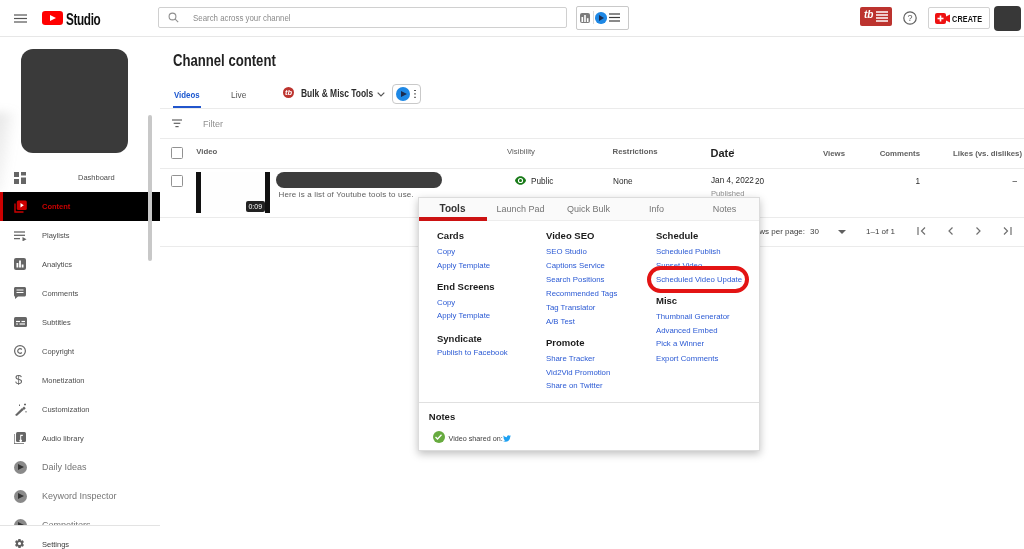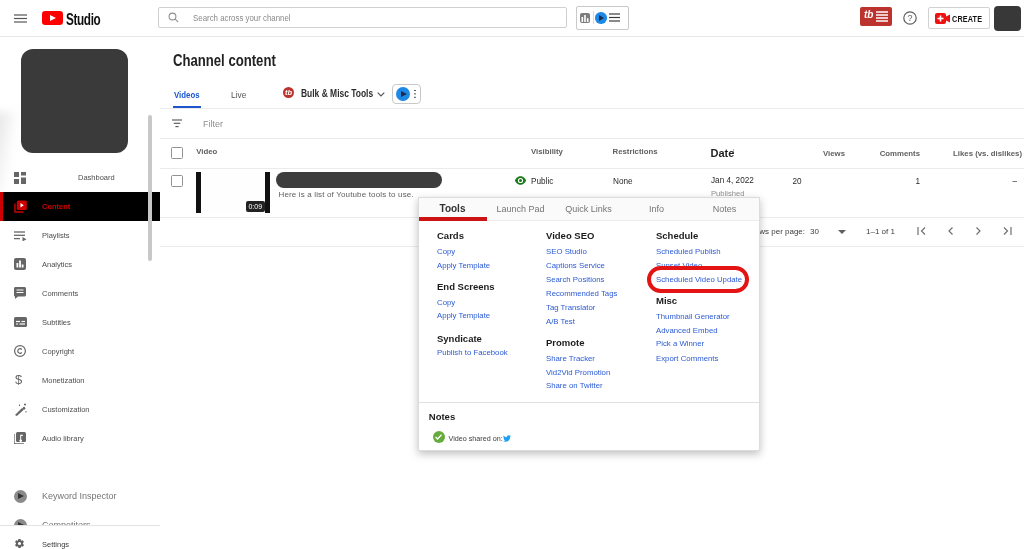--- a/index.html
+++ b/index.html
@@ -175,20 +175,25 @@
 
   <div class="abs" style="left:0;top:261px;width:160px;height:29px;">
     <svg class="abs" style="left:14px;top:8px;" width="12" height="12" viewBox="0 0 12 12">
         <path d="M0 2 L0 12 L10 12" fill="none" stroke="#666" stroke-width="1.3"></path>
         <rect x="2" y="0" width="10" height="10" rx="1.5" fill="#666"></rect>
         <path d="M6.2 7.5 L6.2 2.8 L8.8 2.8 L8.8 4 L7.2 4 L7.2 7.5 A1.3 1.3 0 1 1 6.2 7.5" fill="#fff"></path>
       </svg>
     <div class="abs" style="left:42px;top:10px;font-size:7.5px;color:#4d4d4d;">Audio library</div>
   </div>
 
+  <div class="abs" style="left:0;top:290px;width:160px;height:29px;">
+    <div class="abs" style="left:14px;top:8px;width:13px;height:13px;background:#8a8a8a;border-radius:50%;"></div>
+    <div class="abs" style="left:18px;top:11.2px;width:0;height:0;border-left:6px solid #333;border-top:3.4px solid transparent;border-bottom:3.4px solid transparent;"></div>
+    <div class="abs" style="left:42px;top:8.5px;font-size:9px;color:#757575;">Daily Ideas</div>
+  </div>
 
   <div class="abs" style="left:0;top:319px;width:160px;height:29px;">
     <div class="abs" style="left:14px;top:8px;width:13px;height:13px;background:#8a8a8a;border-radius:50%;"></div>
     <div class="abs" style="left:18px;top:11.2px;width:0;height:0;border-left:6px solid #333;border-top:3.4px solid transparent;border-bottom:3.4px solid transparent;"></div>
     <div class="abs" style="left:42px;top:8.5px;font-size:9px;color:#757575;">Keyword Inspector</div>
   </div>
 
   <div class="abs" style="left:0;top:348px;width:160px;height:29px;">
     <div class="abs" style="left:14px;top:8px;width:13px;height:13px;background:#8a8a8a;border-radius:50%;"></div>
     <div class="abs" style="left:18px;top:11.2px;width:0;height:0;border-left:6px solid #333;border-top:3.4px solid transparent;border-bottom:3.4px solid transparent;"></div>
@@ -231,21 +236,21 @@
       <line x1="0" y1="1" x2="10" y2="1"></line>
       <line x1="1.7" y1="4.3" x2="8.3" y2="4.3"></line>
       <line x1="3.4" y1="7.6" x2="6.6" y2="7.6"></line>
     </g>
 </svg>
 <div class="abs" style="left:203px;top:118.5px;font-size:9px;color:#909090;">Filter</div>
 <div class="abs" style="left:160px;top:137.5px;width:864px;height:1px;background:#ebebeb;"></div>
 
 <div class="abs" style="left:171px;top:147px;width:12px;height:12px;border:1.4px solid #929292;border-radius:1.5px;"></div>
 <div class="abs" style="left:196.3px;top:147.2px;font-size:7.8px;font-weight:bold;color:#606060;">Video</div>
-<div class="abs" style="left:531px;top:147.2px;font-size:7.8px;font-weight:bold;color:#606060;">Visibility</div>
+<div class="abs" style="left:507px;top:147.2px;font-size:7.8px;font-weight:normal;color:#606060;">Visibility</div>
 <div class="abs" style="left:612.5px;top:147.2px;font-size:7.8px;font-weight:bold;color:#606060;">Restrictions</div>
 <div class="abs" style="left:710.5px;top:147.2px;font-size:11px;font-weight:bold;color:#1f1f1f;text-align:right;">Date</div>
 <div class="abs" style="left:731px;top:146.2px;font-size:8.5px;color:#1f1f1f;">↓</div>
 <div class="abs" style="left:745px;top:148.5px;width:100px;font-size:7.8px;font-weight:bold;color:#606060;text-align:right;">Views</div>
 <div class="abs" style="left:820px;top:148.5px;width:100px;font-size:7.8px;font-weight:bold;color:#606060;text-align:right;">Comments</div>
 <div class="abs" style="left:922px;top:148.5px;width:100px;font-size:7.8px;font-weight:bold;color:#606060;text-align:right;">Likes (vs. dislikes)</div>
 <div class="abs" style="left:160px;top:167.5px;width:864px;height:1px;background:#ebebeb;"></div>
 
 <div class="abs" style="left:171px;top:174.5px;width:12px;height:12px;border:1.4px solid #929292;border-radius:1.5px;"></div>
 <div class="abs" style="left:196px;top:172px;width:74px;height:41px;background:#fefefe;"></div>
@@ -257,21 +262,21 @@
 
 <svg class="abs" style="left:514.5px;top:176px;" width="11" height="9" viewBox="0 0 11 8.5">
   <path d="M5.5 0 C2.2 0 0.6 2.5 0 4.25 C0.6 6 2.2 8.5 5.5 8.5 C8.8 8.5 10.4 6 11 4.25 C10.4 2.5 8.8 0 5.5 0 Z" fill="#187a18"></path>
   <circle cx="5.5" cy="4.25" r="2.6" fill="#fff"></circle>
   <circle cx="5.5" cy="4.25" r="1.5" fill="#187a18"></circle>
 </svg>
 <div class="abs" style="left:531px;top:177px;font-size:8.2px;color:#2a2a2a;">Public</div>
 <div class="abs" style="left:613px;top:177px;font-size:8.2px;color:#2a2a2a;">None</div>
 <div class="abs" style="left:711px;top:176px;font-size:8.2px;color:#2a2a2a;">Jan 4, 2022</div>
 <div class="abs" style="left:711px;top:189px;font-size:7.6px;color:#8f8f8f;">Published</div>
-<div class="abs" style="left:745px;top:177px;width:104px;font-size:8.2px;color:#2a2a2a;text-align:center;">20</div>
+<div class="abs" style="left:745px;top:177px;width:104px;font-size:8.2px;color:#2a2a2a;text-align:left;padding-left:10px;">20</div>
 <div class="abs" style="left:820px;top:177px;width:100px;font-size:8.2px;color:#2a2a2a;text-align:right;">1</div>
 <div class="abs" style="left:917px;top:177px;width:100px;font-size:8.2px;color:#2a2a2a;text-align:right;">–</div>
 <div class="abs" style="left:160px;top:217px;width:864px;height:1px;background:#ebebeb;"></div>
 
 <div class="abs" style="left:749px;top:227px;font-size:8px;color:#3c3c3c;">Rows per page:</div>
 <div class="abs" style="left:810px;top:227px;font-size:8px;color:#3c3c3c;">30</div>
 <div class="abs" style="left:838px;top:230px;width:0;height:0;border-left:4px solid transparent;border-right:4px solid transparent;border-top:4.5px solid #606060;"></div>
 <div class="abs" style="left:866px;top:227px;font-size:8px;color:#3c3c3c;">1–1 of 1</div>
 <svg class="abs" style="left:917px;top:227px;" width="9" height="8" viewBox="0 0 9 8">
     <path d="M1 0 L1 8 M8 0.5 L4.5 4 L8 7.5" fill="none" stroke="#707070" stroke-width="1.2"></path>
@@ -285,21 +290,21 @@
 <svg class="abs" style="left:1003px;top:227px;" width="9" height="8" viewBox="0 0 9 8">
     <path d="M1 0.5 L4.5 4 L1 7.5 M8 0 L8 8" fill="none" stroke="#707070" stroke-width="1.2"></path>
   </svg>
 <div class="abs" style="left:160px;top:246px;width:864px;height:1px;background:#ebebeb;"></div>
 
 <div id="popup" class="abs" style="left:417.5px;top:197px;width:342px;height:253.5px;background:#fff;border:1px solid #dcdcdc;box-shadow:0 3px 8px rgba(0,0,0,0.25);">
 
   <div class="abs" style="left:0;top:0;width:340px;height:22.5px;background:#fafafa;border-bottom:1px solid #ededed;"></div>
   <div class="abs" style="left:0;top:2px;width:68px;text-align:center;font-size:10px;font-weight:bold;color:#333;line-height:18px;">Tools</div>
   <div class="abs" style="left:68px;top:2px;width:68px;text-align:center;font-size:9px;color:#757575;line-height:18px;">Launch Pad</div>
-  <div class="abs" style="left:136px;top:2px;width:68px;text-align:center;font-size:9px;color:#757575;line-height:18px;">Quick Links</div>
+  <div class="abs" style="left:136px;top:2px;width:68px;text-align:center;font-size:9px;color:#757575;line-height:18px;">Quick Bulk</div>
   <div class="abs" style="left:204px;top:2px;width:68px;text-align:center;font-size:9px;color:#757575;line-height:18px;">Info</div>
   <div class="abs" style="left:272px;top:2px;width:68px;text-align:center;font-size:9px;color:#757575;line-height:18px;">Notes</div>
   <div class="abs" style="left:0px;top:19.4px;width:68.5px;height:3.4px;background:#cc1212;"></div>
 
   <div class="abs hd" style="left:18.5px;top:32px;">Cards</div>
   <div class="abs lk" style="left:18.5px;top:48.6px;">Copy</div>
   <div class="abs lk" style="left:18.5px;top:63.4px;">Apply Template</div>
   <div class="abs hd" style="left:18.5px;top:83.3px;">End Screens</div>
   <div class="abs lk" style="left:18.5px;top:99.8px;">Copy</div>
   <div class="abs lk" style="left:18.5px;top:113.4px;">Apply Template</div>

